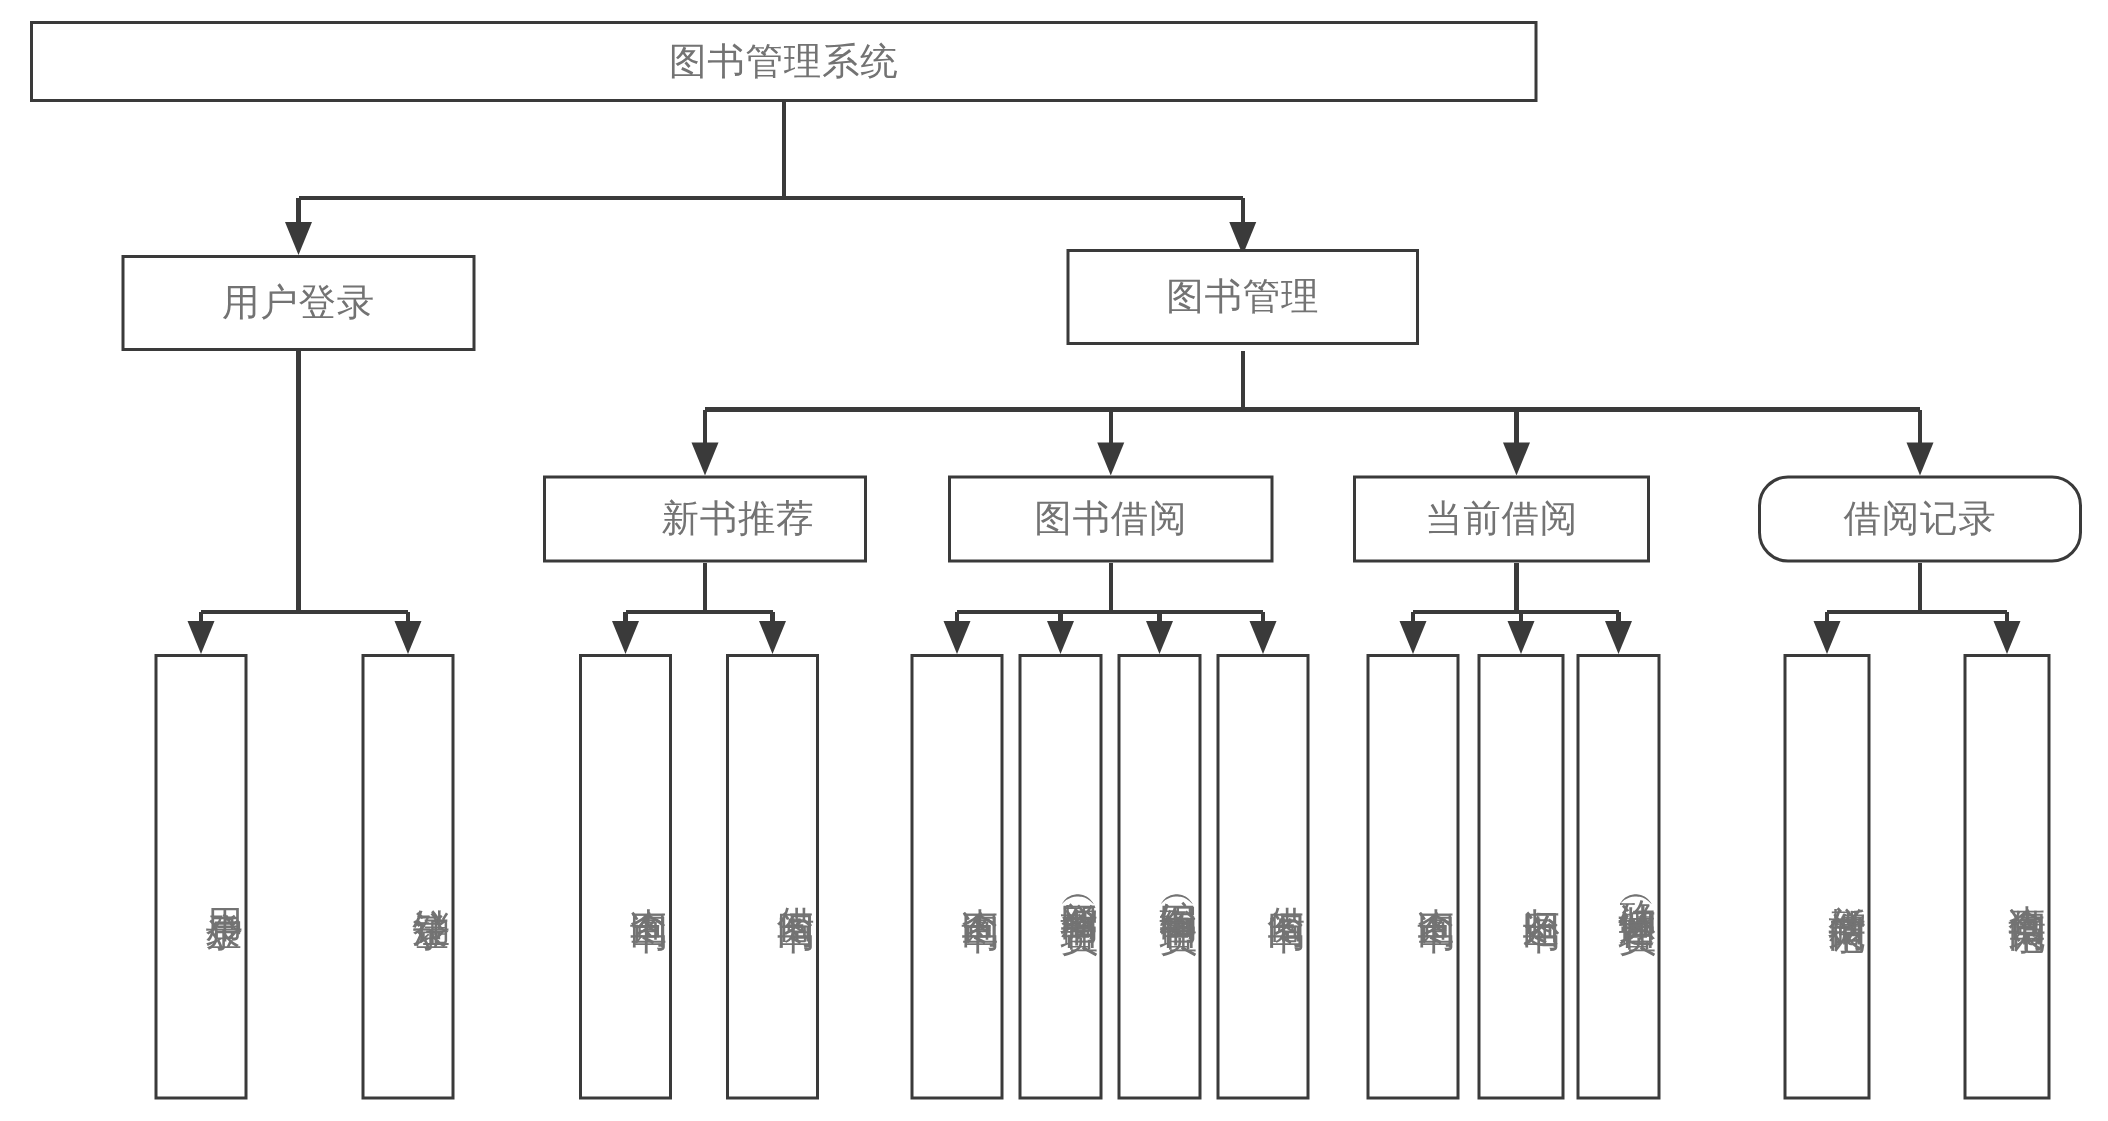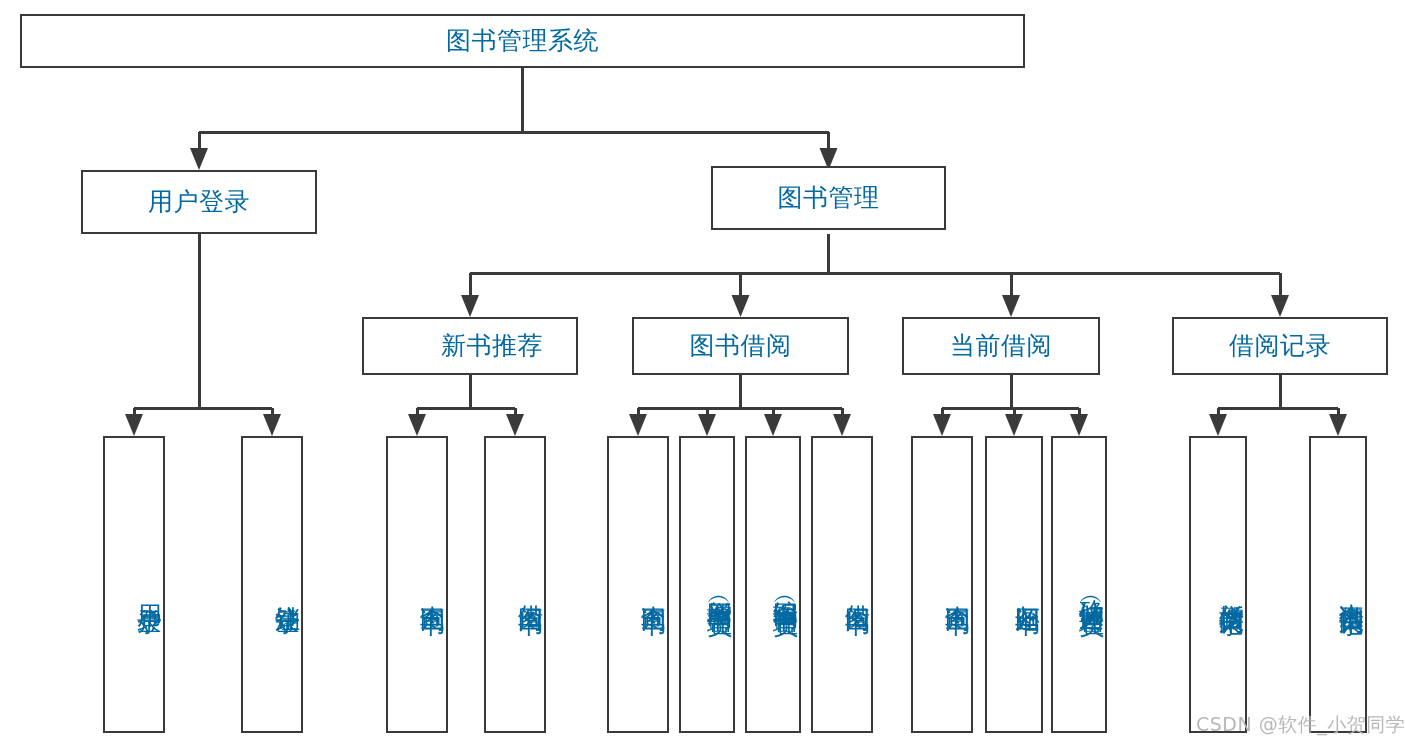--- a/index.html
+++ b/index.html
@@ -22,21 +22,21 @@
     left: 0;
     top: 0;
     width: 1405px;
     height: 747px;
   }
   .node {
     position: absolute;
     box-sizing: border-box;
     border: 2.5px solid #3a3a3a;
     background: #ffffff;
-    color: #0369a1;
+    color: #737373;
     display: flex;
     align-items: center;
     justify-content: center;
     text-align: center;
     line-height: 1.28;
   }
   .node.horiz {
     font-size: 25px;
     letter-spacing: 0.5px;
   }
@@ -135,21 +135,21 @@
       </div>
       <div class="node horiz" style="left: 362px; top: 317px; width: 216px; height: 58px; padding-left: 44px;">
         <span>新书推荐</span>
       </div>
       <div class="node horiz" style="left: 632px; top: 317px; width: 217px; height: 58px;">
         <span>图书借阅</span>
       </div>
       <div class="node horiz" style="left: 902px; top: 317px; width: 198px; height: 58px;">
         <span>当前借阅</span>
       </div>
-      <div class="node horiz" style="left: 1172px; top: 317px; width: 216px; height: 58px;">
+      <div class="node horiz" style="left: 1172px; top: 317px; width: 216px; height: 58px; border-radius: 20px;">
         <span>借阅记录</span>
       </div>
       <div class="node vert" style="left: 103px; top: 436px; width: 62px; height: 297px;">
         <span class="vtext">用户登录</span>
       </div>
       <div class="node vert" style="left: 241px; top: 436px; width: 62px; height: 297px;">
         <span class="vtext">注销登录</span>
       </div>
       <div class="node vert" style="left: 386px; top: 436px; width: 62px; height: 297px;">
         <span class="vtext">查询图书</span>
@@ -178,14 +178,13 @@
       <div class="node vert" style="left: 1051px; top: 436px; width: 56px; height: 297px;">
         <span class="vtext">确认归还（管理员）</span>
       </div>
       <div class="node vert" style="left: 1189px; top: 436px; width: 58px; height: 297px;">
         <span class="vtext">新增借阅记录</span>
       </div>
       <div class="node vert" style="left: 1309px; top: 436px; width: 58px; height: 297px;">
         <span class="vtext">查询借阅记录</span>
       </div>
     </div>
-  <div class="watermark" style="left:1196px; top:712px;">CSDN @软件_小贺同学</div>
 </div>
 
 </body></html>

